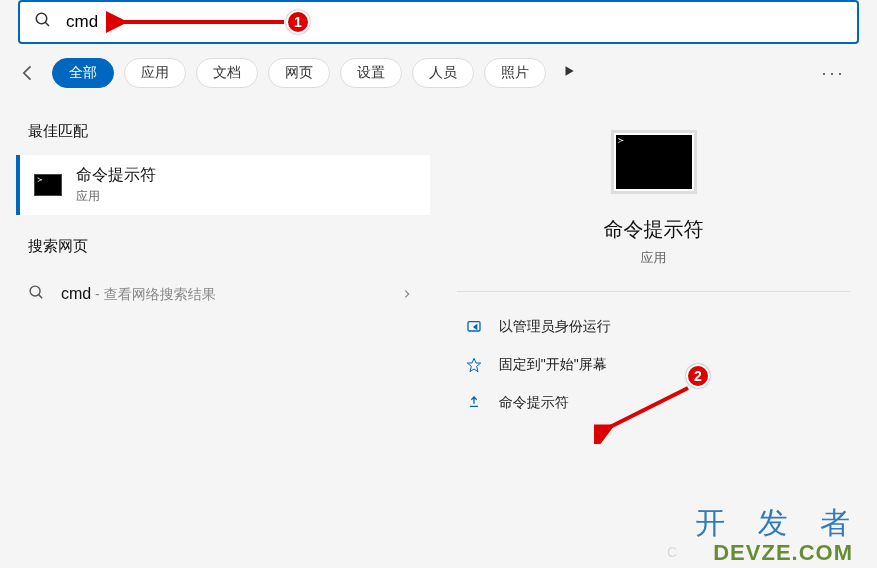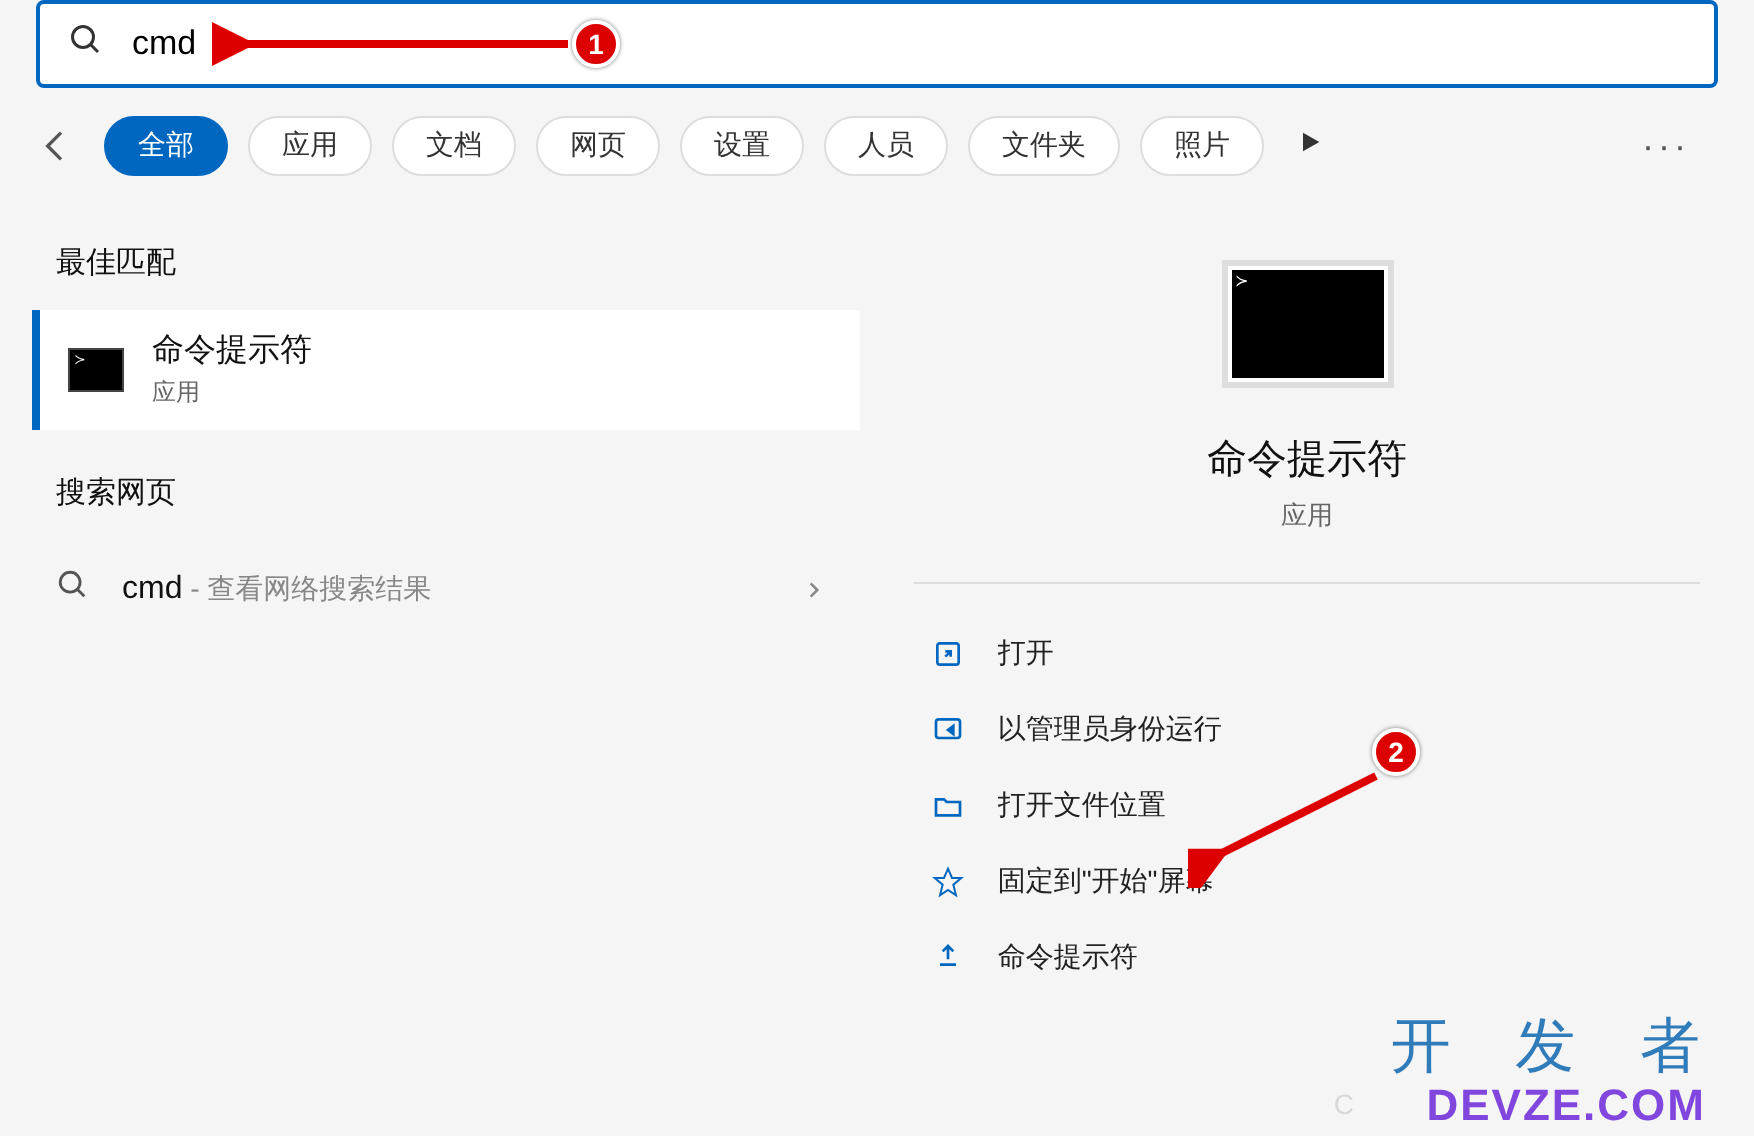--- a/index.html
+++ b/index.html
@@ -44,21 +44,21 @@
     .action-item { display: flex; align-items: center; padding: 10px 6px; font-size: 14px; color: #222; cursor: pointer; }
     .action-item .action-icon { width: 22px; margin-right: 14px; display: flex; justify-content: center; color: #0067c0; }
     
     .annot-arrow-1 { position: absolute; top: 10px; left: 106px; pointer-events:none; }
     .annot-circle { width: 24px; height: 24px; background: #d00; border: 2px solid #fff; border-radius: 50%; display: flex; align-items: center; justify-content: center; color: #fff; font-weight: bold; font-size: 14px; box-shadow: 0 0 2px rgba(0,0,0,.5); }
     .circle-1 { position: absolute; top: 10px; left: 286px; pointer-events:none; }
     .circle-2 { position: absolute; top: 364px; left: 686px; pointer-events:none; }
     .annot-arrow-2 { position: absolute; top: 384px; left: 594px; pointer-events:none; }
     
     .watermark1 { position: absolute; bottom: 24px; right: 15px; color: #1b6fb5; font-size: 30px; letter-spacing: 12px; font-weight: 500; opacity: .9; pointer-events:none; }
-    .watermark2 { position: absolute; bottom: 2px; right: 24px; color: #6d28d9; font-size: 22px; font-weight: 600; letter-spacing: 1px; opacity: .85; pointer-events:none; }
+    .watermark2 { position: absolute; bottom: 2px; right: 24px; color: #4d7c0f; font-size: 22px; font-weight: 600; letter-spacing: 1px; opacity: .85; pointer-events:none; }
     .watermark3 { position: absolute; bottom: 8px; right: 200px; color: #bbb; font-size: 14px; opacity:.5; pointer-events:none; }
   </style>
 </head>
 <body>
 
 <div class="search-bar">
   <span class="search-icon-wrap">
     <svg width="18" height="18" viewBox="0 0 24 24" fill="none" stroke="currentColor" stroke-width="2">
         <circle cx="10" cy="10" r="7"></circle>
         <line x1="20" y1="20" x2="15" y2="15"></line>
@@ -72,21 +72,20 @@
     <svg width="20" height="20" viewBox="0 0 24 24" fill="none" stroke="#555" stroke-width="2">
         <path d="M15 4l-8 8 8 8"></path>
       </svg>
   </span>
   <span class="filter-chip active">全部</span>
   <span class="filter-chip">应用</span>
   <span class="filter-chip">文档</span>
   <span class="filter-chip">网页</span>
   <span class="filter-chip">设置</span>
   <span class="filter-chip">人员</span>
-  <span class="filter-chip">文件夹</span>
   <span class="filter-chip">照片</span>
   <span class="play-btn">
     <svg width="14" height="14" viewBox="0 0 24 24" fill="#333">
         <path d="M6 4l14 8-14 8z"></path>
       </svg>
   </span>
   <span class="more-dots">···</span>
 </div>
 
 <div class="content">
@@ -123,42 +122,25 @@
 
   <div class="right-pane">
     <div class="app-thumb"></div>
     <div class="app-title">命令提示符</div>
     <div class="app-subtitle">应用</div>
     <div class="divider"></div>
     <div class="action-list">
       <div class="action-item">
         <span class="action-icon">
             <svg width="16" height="16" viewBox="0 0 24 24" fill="none" stroke="currentColor" stroke-width="2">
-              <rect x="4" y="4" width="16" height="16" rx="2"></rect>
-              <path d="M10 14l4-4M10 10h4v4"></path>
-            </svg>
-          </span>
-        <span>打开</span>
-      </div>
-      <div class="action-item">
-        <span class="action-icon">
-            <svg width="16" height="16" viewBox="0 0 24 24" fill="none" stroke="currentColor" stroke-width="2">
               <rect x="3" y="4" width="18" height="14" rx="2"></rect>
               <path d="M12 12l4 3v-6z" fill="currentColor"></path>
             </svg>
           </span>
         <span>以管理员身份运行</span>
-      </div>
-      <div class="action-item">
-        <span class="action-icon">
-            <svg width="16" height="16" viewBox="0 0 24 24" fill="none" stroke="currentColor" stroke-width="2">
-              <path d="M3 7h6l2 2h10v10H3z"></path>
-            </svg>
-          </span>
-        <span>打开文件位置</span>
       </div>
       <div class="action-item">
         <span class="action-icon">
             <svg width="16" height="16" viewBox="0 0 24 24" fill="none" stroke="currentColor" stroke-width="2">
               <path d="M12 2l3 7h7l-6 5 2 8-6-4-6 4 2-8-6-5h7z" stroke-width="1.5"></path>
             </svg>
           </span>
         <span>固定到"开始"屏幕</span>
       </div>
       <div class="action-item">

